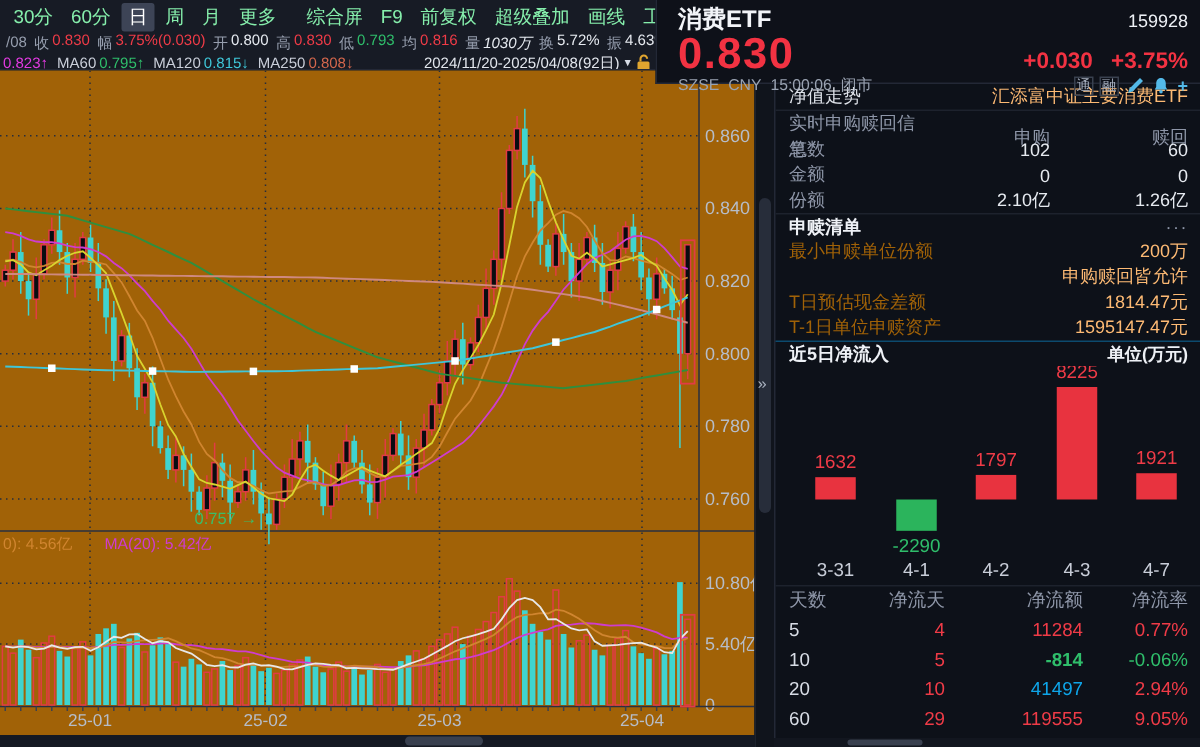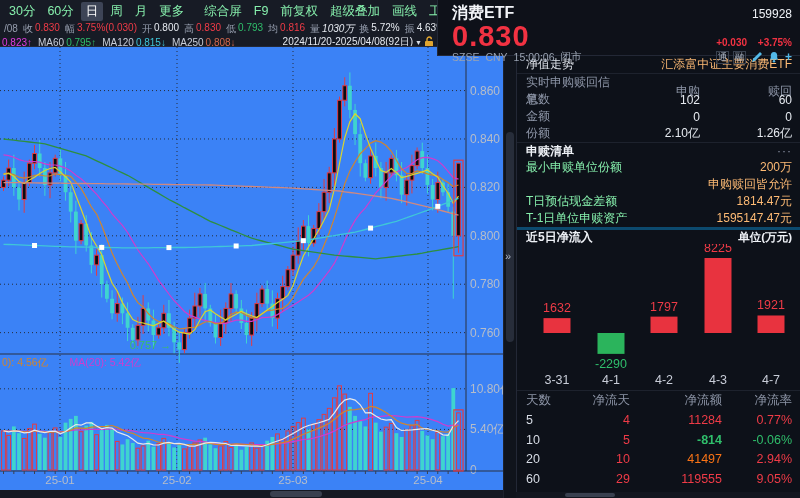--- a/index.html
+++ b/index.html
@@ -19,46 +19,46 @@
   #date-range-wrap{margin-left:auto;display:flex;align-items:center;gap:2px;}
   #date-range{color:#e3e7ee;font-size:10px;border-bottom:1px solid #aeb5c2;}
   #date-caret{font-size:7px;color:#d7dce5;}
   
   #quote-header{position:absolute;left:437px;top:0;width:363px;height:56px;background:#0e1119;border-left:1px solid #232836;border-bottom:1px solid #232836;z-index:5;padding:3px 8px 0 14px;}
   #qh-line1{display:flex;justify-content:space-between;align-items:baseline;}
   #qh-name{font-size:16px;font-weight:bold;color:#f2f4f8;}
   #qh-code{font-size:12px;color:#eef1f6;}
   #qh-line2{display:flex;justify-content:space-between;align-items:baseline;margin-top:-4px;}
   #qh-price{font-size:29px;font-weight:bold;letter-spacing:1px;}
-  #qh-change{font-size:10px;font-weight:bold;}
+  #qh-change{font-size:15px;font-weight:bold;}
   #qh-line3{display:flex;align-items:center;margin-top:-3px;font-size:10.5px;color:#9aa3b2;gap:6px;}
   #qh-right-icons{margin-left:auto;display:flex;align-items:center;gap:5px;}
   .mini-badge{display:inline-flex;width:13px;height:13px;border:1px solid #39414f;color:#aab3c2;font-size:9.5px;align-items:center;justify-content:center;}
   .cyan-ic{color:#53b9e8;font-weight:bold;font-size:12px;}
   
-  #chart{position:absolute;left:0;top:47px;width:503px;height:443px;background:#3b82f6;}
+  #chart{position:absolute;left:0;top:47px;width:503px;height:443px;background:#a16207;}
   #chart-scrollbar{position:absolute;left:0;top:490px;width:503px;height:8px;background:#151923;}
   #chart-scroll-thumb{position:absolute;left:270px;top:1px;width:52px;height:6px;background:#39404f;border-radius:3px;}
   
   #divider{position:absolute;left:503px;top:47px;width:13px;height:451px;background:#10141c;border-left:1px solid #1d222d;}
   #divider-thumb{position:absolute;left:2px;top:85px;width:8px;height:210px;background:#272d3a;border-radius:4px;}
   #collapse-handle{position:absolute;left:1px;top:203px;color:#aab2c0;font-size:11px;}
   
   #panel{position:absolute;left:516px;top:56px;width:284px;height:442px;background:#0d1119;border-left:1px solid #232836;font-size:12px;}
   .prow{display:flex;align-items:center;height:17px;padding:0 8px 0 9px;}
-  .prow .lab{color:#86efac;}
+  .prow .lab{color:#a16207;}
   .prow .val{margin-left:auto;color:#fdba74;}
   #nav-row{height:18px;border-bottom:1px solid #1d222d;}
   #nav-row .lab{color:#dfe3ea;}
   .sec-title{font-weight:bold;color:#eef1f6;border-top:1px solid #1d222d;}
   .sec-title .more{margin-left:auto;color:#8e96a8;letter-spacing:1px;font-weight:normal;}
   .grid3{display:grid;grid-template-columns:1fr 80px 92px;align-items:center;height:17px;padding:0 8px 0 9px;}
   .grid3 .c2,.grid3 .c3{text-align:right;}
   .hdr{color:#8e96a8;}
-  #flow-title{display:flex;height:17px;align-items:center;padding:0 8px 0 9px;font-weight:bold;color:#eef1f6;border-top:3px solid #0c4a6e;}
+  #flow-title{display:flex;height:17px;align-items:center;padding:0 8px 0 9px;font-weight:bold;color:#eef1f6;border-top:1px solid #0c4a6e;}
   #flow-unit{margin-left:auto;color:#eef1f6;font-weight:bold;font-size:11.5px;}
   #flow-svg{display:block;}
   #flow-table{border-top:1px solid #1d222d;}
   .ftrow{display:grid;grid-template-columns:50px 1fr 92px 70px;align-items:center;height:19.5px;padding:0 8px 0 9px;font-size:12.5px;}
   .ftrow span:nth-child(2),.ftrow span:nth-child(3),.ftrow span:nth-child(4){text-align:right;}
   #panel-scrollbar{position:absolute;left:516px;top:492px;width:284px;height:6px;background:#12161f;}
   #panel-scroll-thumb{position:absolute;left:49px;top:1px;width:50px;height:4px;background:#39404f;border-radius:2px;}
   svg text{font-family:"Liberation Sans","DejaVu Sans",sans-serif;}
 </style>
 </head>
@@ -646,21 +646,21 @@
         </div>
         <div class="ftrow">
           <span style="color: rgb(215, 220, 229);">10</span>
           <span style="color: rgb(239, 59, 71);">5</span>
           <span style="color: rgb(47, 190, 107); font-weight: bold;">-814</span>
           <span style="color: rgb(47, 190, 107);">-0.06%</span>
         </div>
         <div class="ftrow">
           <span style="color: rgb(215, 220, 229);">20</span>
           <span style="color: rgb(239, 59, 71);">10</span>
-          <span style="color: #f97316;">41497</span>
+          <span style="color: #0ea5e9;">41497</span>
           <span style="color: rgb(239, 59, 71);">2.94%</span>
         </div>
         <div class="ftrow">
           <span style="color: rgb(215, 220, 229);">60</span>
           <span style="color: rgb(239, 59, 71);">29</span>
           <span style="color: rgb(239, 59, 71);">119555</span>
           <span style="color: rgb(239, 59, 71);">9.05%</span>
         </div>
       </div>
   </div>

